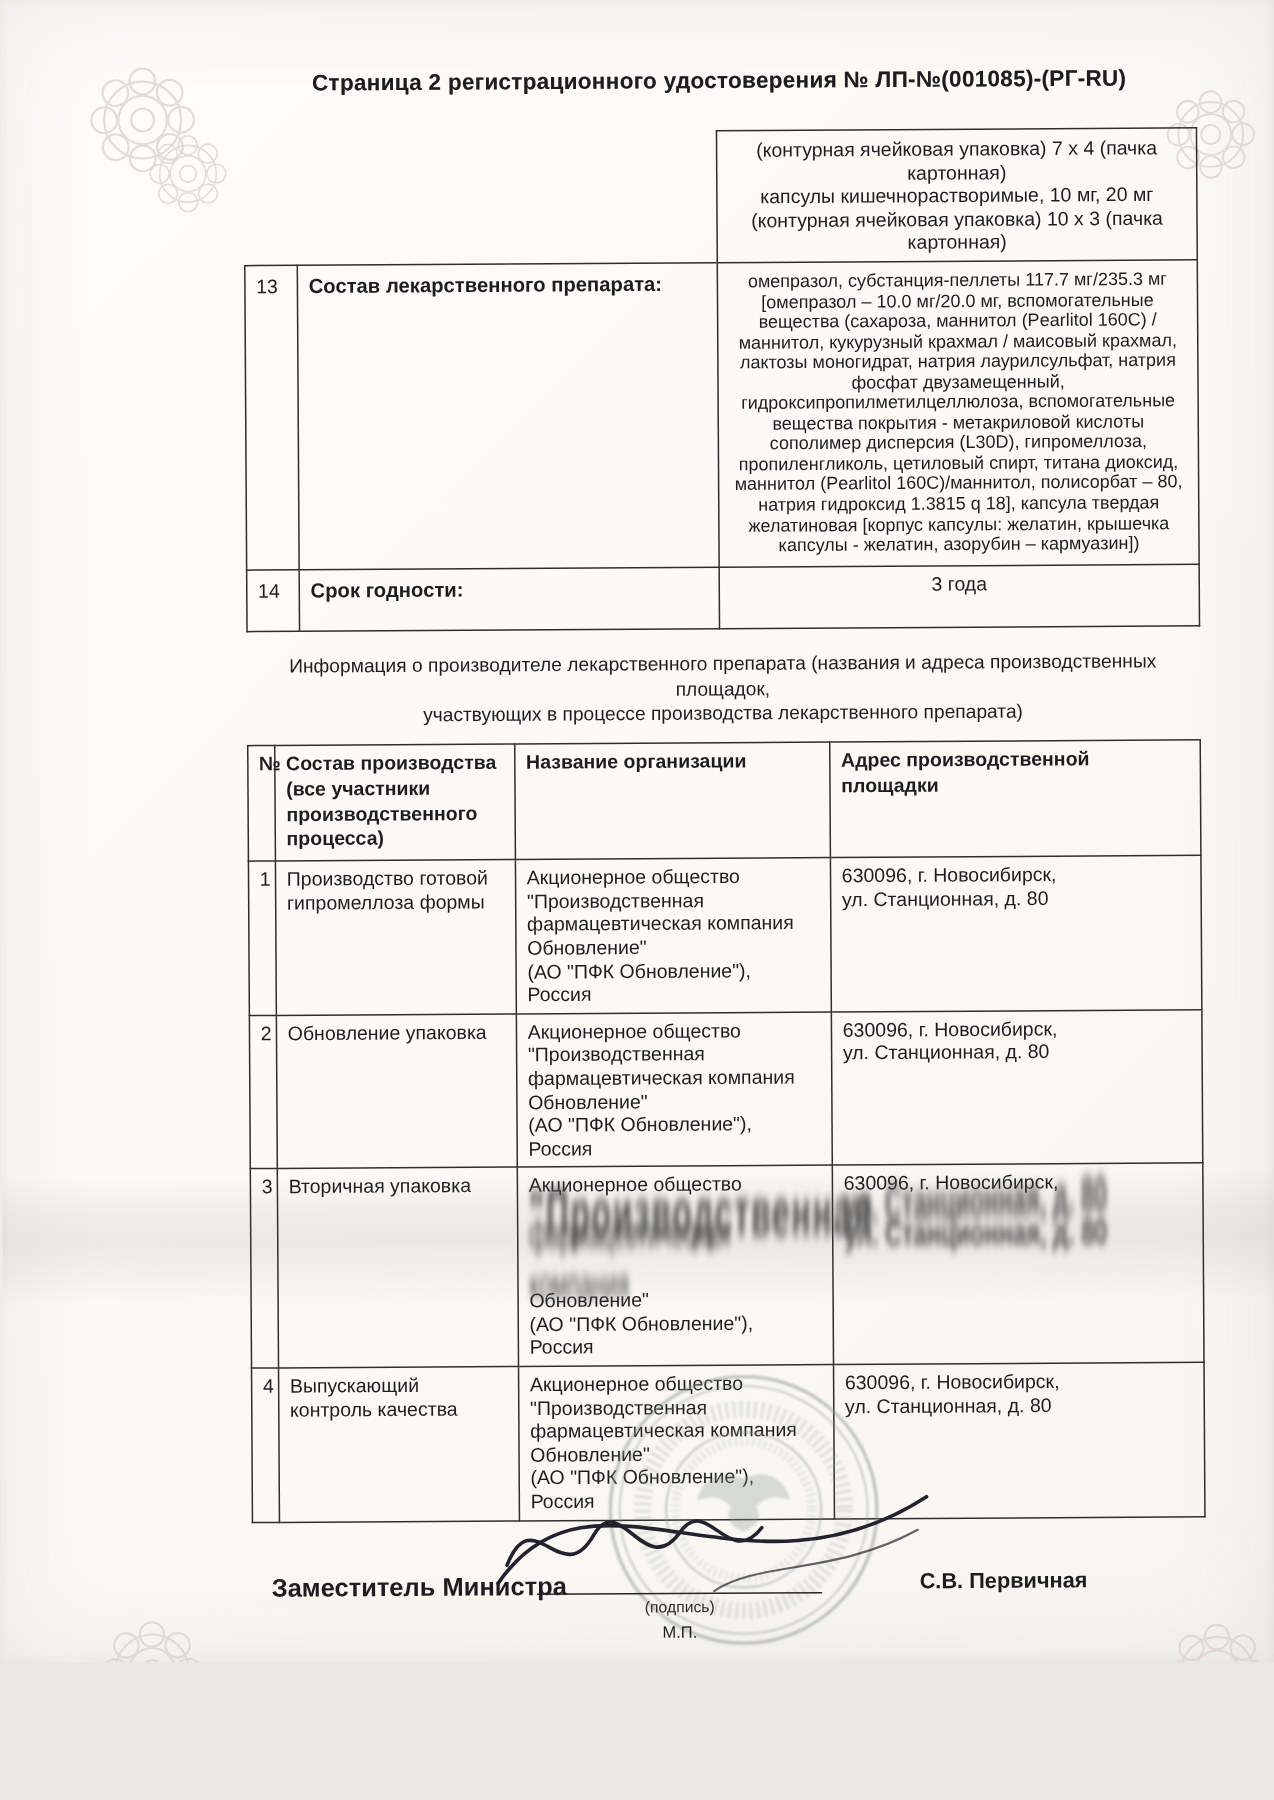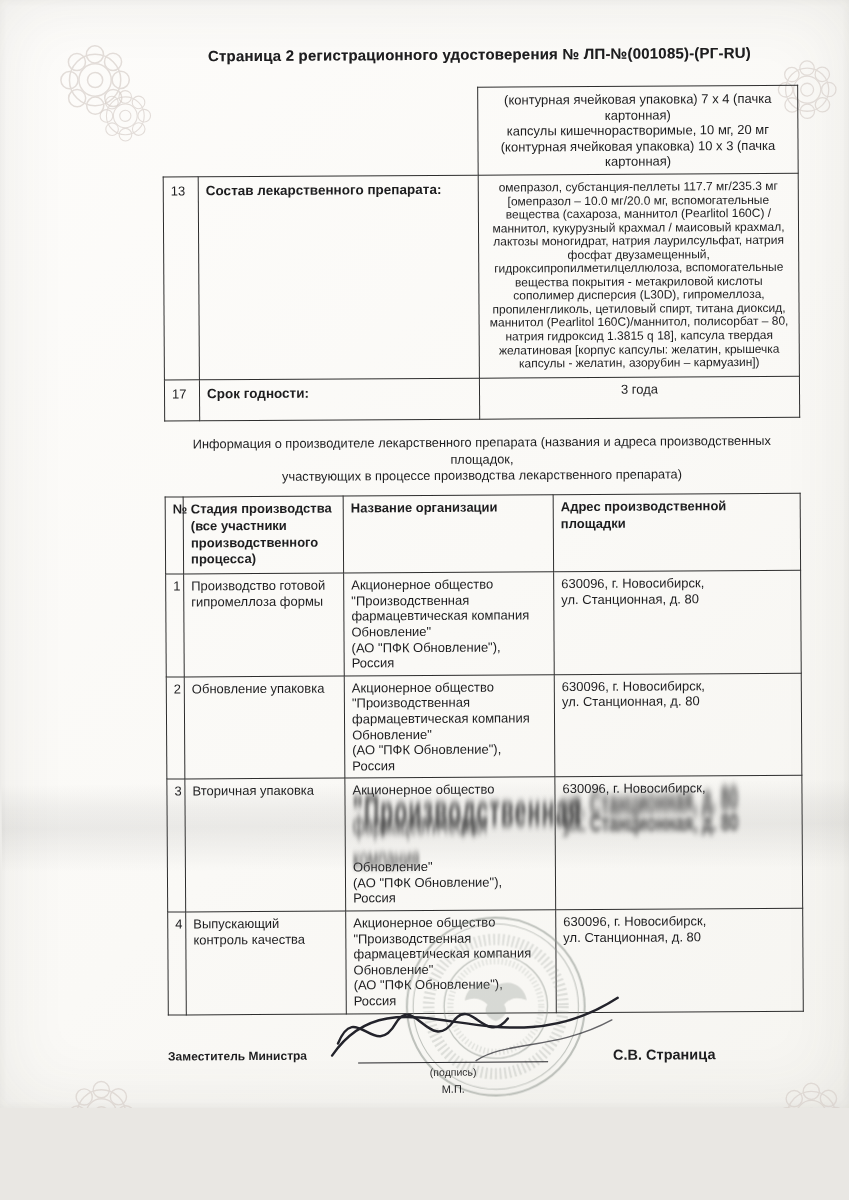--- a/index.html
+++ b/index.html
@@ -37,21 +37,21 @@
   .man-tbl tr.r2 td{height:88px;}
   .man-tbl tr.r4 td{height:94px;}
   .man-tbl td div{margin:0;}
   .smear{filter:blur(1.8px);color:#474747;}
   .sm1{font-size:21px;font-weight:600;letter-spacing:1px;transform:scale(1.02,2.15) skewX(-2deg);
        transform-origin:0 50%;margin:26px 0 32px 0;}
   .sm2{font-size:15px;transform:scale(1,1.9);transform-origin:0 50%;margin:16px 0 18px 0;}
   .sma{font-size:15px;font-weight:600;transform:scale(1.05,2.3) rotate(-1deg);transform-origin:0 50%;margin:26px 0 28px 0;}
   .smb{font-size:15px;font-weight:600;transform:scale(1.05,1.6);transform-origin:0 50%;margin:4px 0 12px 0;}
   .footer{position:relative;margin-top:22px;height:130px;}
-  .minister{position:absolute;left:0;top:12px;font-weight:bold;font-size:12px;}
+  .minister{position:absolute;left:13px;top:12px;font-weight:bold;font-size:17px;}
   .signer{position:absolute;left:445px;top:12px;font-weight:bold;font-size:14.5px;}
   .sig-mid{position:absolute;left:190px;top:26px;width:190px;text-align:center;}
   .sig-line{border-top:1.5px solid #26262a;height:0;}
   .sig-cap{font-size:10.5px;margin-top:3px;color:#2b2b2b;}
   .mp{font-size:11px;margin-top:5px;}
   .signature{position:absolute;left:158px;top:-55px;width:300px;height:100px;}
   .seal{position:absolute;left:235px;top:-122px;width:186px;height:186px;opacity:.55;filter:blur(.7px);}
   .scan-streak{position:absolute;left:0;top:782px;width:849px;height:88px;pointer-events:none;
     background:linear-gradient(to bottom,rgba(90,90,90,0) 0%,rgba(90,90,90,.07) 28%,rgba(90,90,90,.10) 50%,rgba(90,90,90,.05) 76%,rgba(90,90,90,0) 100%);}
   .rosette{position:absolute;opacity:.7;}
@@ -121,41 +121,41 @@
 капсулы кишечнорастворимые, 10 мг, 20 мг
 (контурная ячейковая упаковка) 10 х 3 (пачка
 картонная)</td>
         </tr>
         <tr>
           <td class="num">13</td>
           <td class="label">Состав лекарственного препарата:</td>
           <td class="value comp">омепразол, субстанция-пеллеты 117.7 мг/235.3 мг [омепразол – 10.0 мг/20.0 мг, вспомогательные вещества (сахароза, маннитол (Pearlitol 160C) / маннитол, кукурузный крахмал / маисовый крахмал, лактозы моногидрат, натрия лаурилсульфат, натрия фосфат двузамещенный, гидроксипропилметилцеллюлоза, вспомогательные вещества покрытия - метакриловой кислоты сополимер дисперсия (L30D), гипромеллоза, пропиленгликоль, цетиловый спирт, титана диоксид, маннитол (Pearlitol 160C)/маннитол, полисорбат – 80, натрия гидроксид 1.3815 q 18], капсула твердая желатиновая [корпус капсулы: желатин, крышечка капсулы - желатин, азорубин – кармуазин])</td>
         </tr>
         <tr class="shelf">
-          <td class="num">17</td>
+          <td class="num">14</td>
           <td class="label">Срок годности:</td>
           <td class="value">3 года</td>
         </tr>
       </tbody>
         </table>
 
       <p class="intro preline">Информация о производителе лекарственного препарата (названия и адреса производственных площадок,
 участвующих в процессе производства лекарственного препарата)</p>
 
       <table class="tbl man-tbl">
         <colgroup>
             <col class="c1">
             <col class="c2">
             <col class="c3">
             <col class="c4">
           </colgroup>
         <tbody>
             <tr class="hdr">
           <th>№</th>
-          <th class="preline">Стадия производства
+          <th class="preline">Состав производства
 (все участники
 производственного
 процесса)</th>
           <th>Название организации</th>
           <th>Адрес производственной площадки</th>
         </tr>
         <tr class="r1">
           <td>1</td>
           <td class="preline">Производство готовой
 гипромеллоза формы</td>
@@ -224,20 +224,20 @@
             <path d="M6 74 C 70 -18, 170 96, 292 18"></path>
             <path d="M150 80 C 180 60, 230 70, 286 40" stroke-width="1.4" opacity="0.7"></path>
           </g>
         </svg>
         <span class="minister">Заместитель Министра</span>
         <div class="sig-mid">
           <div class="sig-line"></div>
           <div class="sig-cap">(подпись)</div>
           <div class="mp">М.П.</div>
         </div>
-        <span class="signer">С.В. Страница</span>
+        <span class="signer">С.В. Первичная</span>
       </div>
 
     </div>
 
     <div class="scan-streak"></div>
   </div>
 </div>
 
 </body></html>

